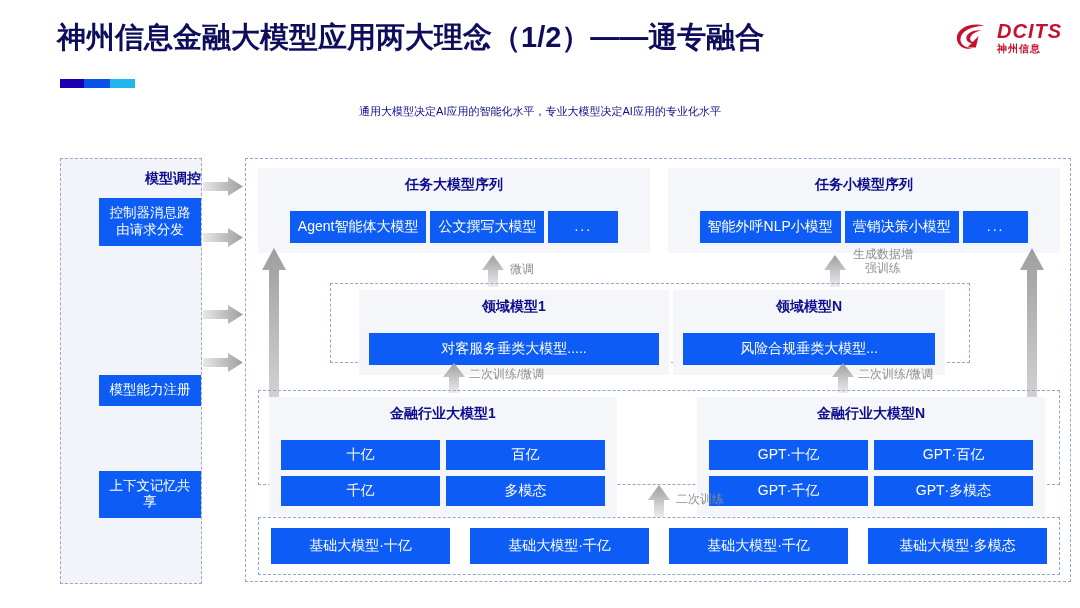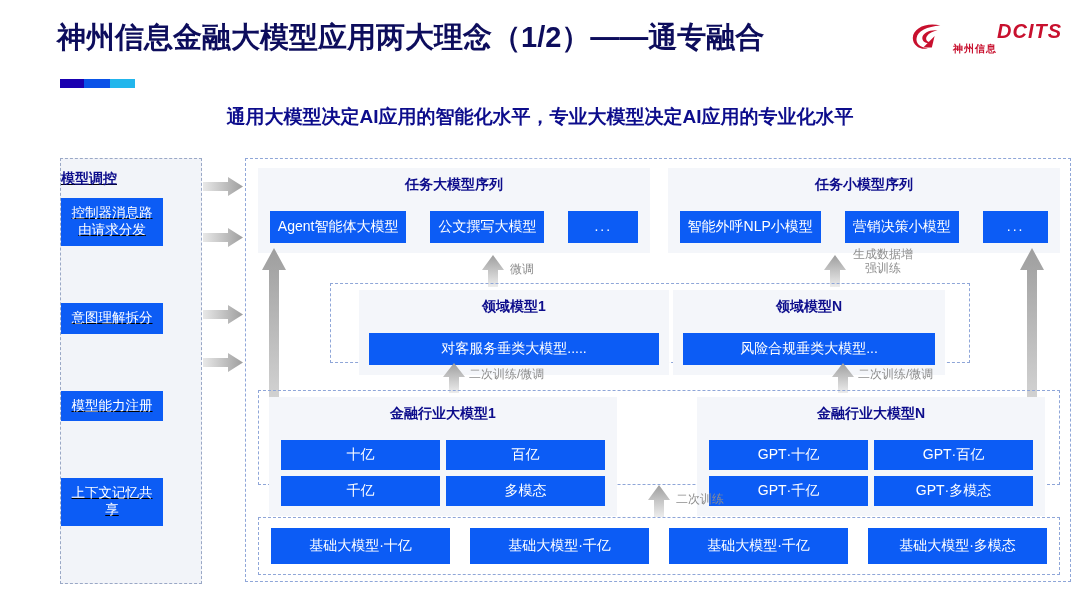--- a/index.html
+++ b/index.html
@@ -24,36 +24,36 @@
   .accent-bar i:nth-child(1){width:32%;background:#1a00b0;}
   .accent-bar i:nth-child(2){width:34%;background:#0a52e8;}
   .accent-bar i:nth-child(3){width:34%;background:#22b6ec;}
 
   .logo{
     position:absolute;right:18px;top:18px;
     display:flex;align-items:center;gap:6px;
   }
   .logo-mark{width:38px;height:38px;flex:0 0 auto;}
   .logo-text{display:flex;flex-direction:column;line-height:1;}
-  .logo-en{font-size:20px;font-weight:bold;color:#c8102e;letter-spacing:1px;font-style:italic;margin-left:44px;}
+  .logo-en{font-size:20px;font-weight:bold;color:#c8102e;letter-spacing:1px;font-style:italic;}
   .logo-cn{font-size:10px;font-weight:bold;color:#c8102e;letter-spacing:1px;margin-top:3px;}
 
   .subtitle{
     position:absolute;left:0;right:0;top:104px;text-align:center;
-    font-size:19px;font-weight:bold;color:#0d0d8c;
+    font-size:11px;font-weight:normal;color:#0d0d8c;
   }
 
   
   .diagram{position:absolute;left:0;top:150px;width:1080px;height:445px;}
 
   
   .ctrl-col{
     position:absolute;left:60px;top:8px;width:140px;height:424px;
     background:#f2f4f9;border:1px dashed #9aa8c6;
-    display:flex;flex-direction:column;align-items:flex-start;text-decoration:underline;
+    display:flex;flex-direction:column;align-items:flex-end;
   }
   .ctrl-title{
     font-size:14px;font-weight:bold;color:#0d0d8c;
     margin-top:11px;margin-bottom:10px;
   }
   .ctrl-item{
     width:102px;background:#0c5cf5;color:#fff;
     font-size:13.5px;text-align:center;
     padding:7px 4px;line-height:1.25;
     box-sizing:border-box;
@@ -71,21 +71,21 @@
 
   
   .panel{
     position:absolute;background:#f4f6fa;box-sizing:border-box;
     text-align:center;
   }
   .panel-title{
     font-size:14px;font-weight:bold;color:#0d0d8c;
     padding-top:8px;padding-bottom:17px;
   }
-  .chips{display:flex;gap:24px;padding:0 10px 10px 10px;justify-content:center;}
+  .chips{display:flex;gap:4px;padding:0 10px 10px 10px;justify-content:center;}
   .chip{
     background:#0c5cf5;color:#fff;font-size:14px;
     padding:7px 8px;white-space:nowrap;text-align:center;
   }
   .chip.dots{letter-spacing:2px;}
 
   
   .tier-box{
     position:absolute;box-sizing:border-box;
     border:1px dashed #8fa6d8;
@@ -132,21 +132,20 @@
 </div>
 
 <div class="subtitle">通用大模型决定AI应用的智能化水平，专业大模型决定AI应用的专业化水平</div>
 
 <div class="diagram">
 
   <div class="ctrl-col">
     <div class="ctrl-title">模型调控</div>
     <div class="ctrl-item">控制器消息路由请求分发</div>
     <div class="ctrl-spacer"></div>
-    <div class="ctrl-item">意图理解拆分</div>
     <div class="ctrl-spacer"></div>
     <div class="ctrl-item">模型能力注册</div>
     <div class="ctrl-spacer"></div>
     <div class="ctrl-item">上下文记忆共享</div>
     <div class="ctrl-spacer"></div>
   </div>
 
   <svg class="arrow-r" style="left:203px;top:27px;" viewBox="0 0 40 19">
     <defs>
         <linearGradient id="gr1" x1="0" y1="0" x2="1" y2="0">

